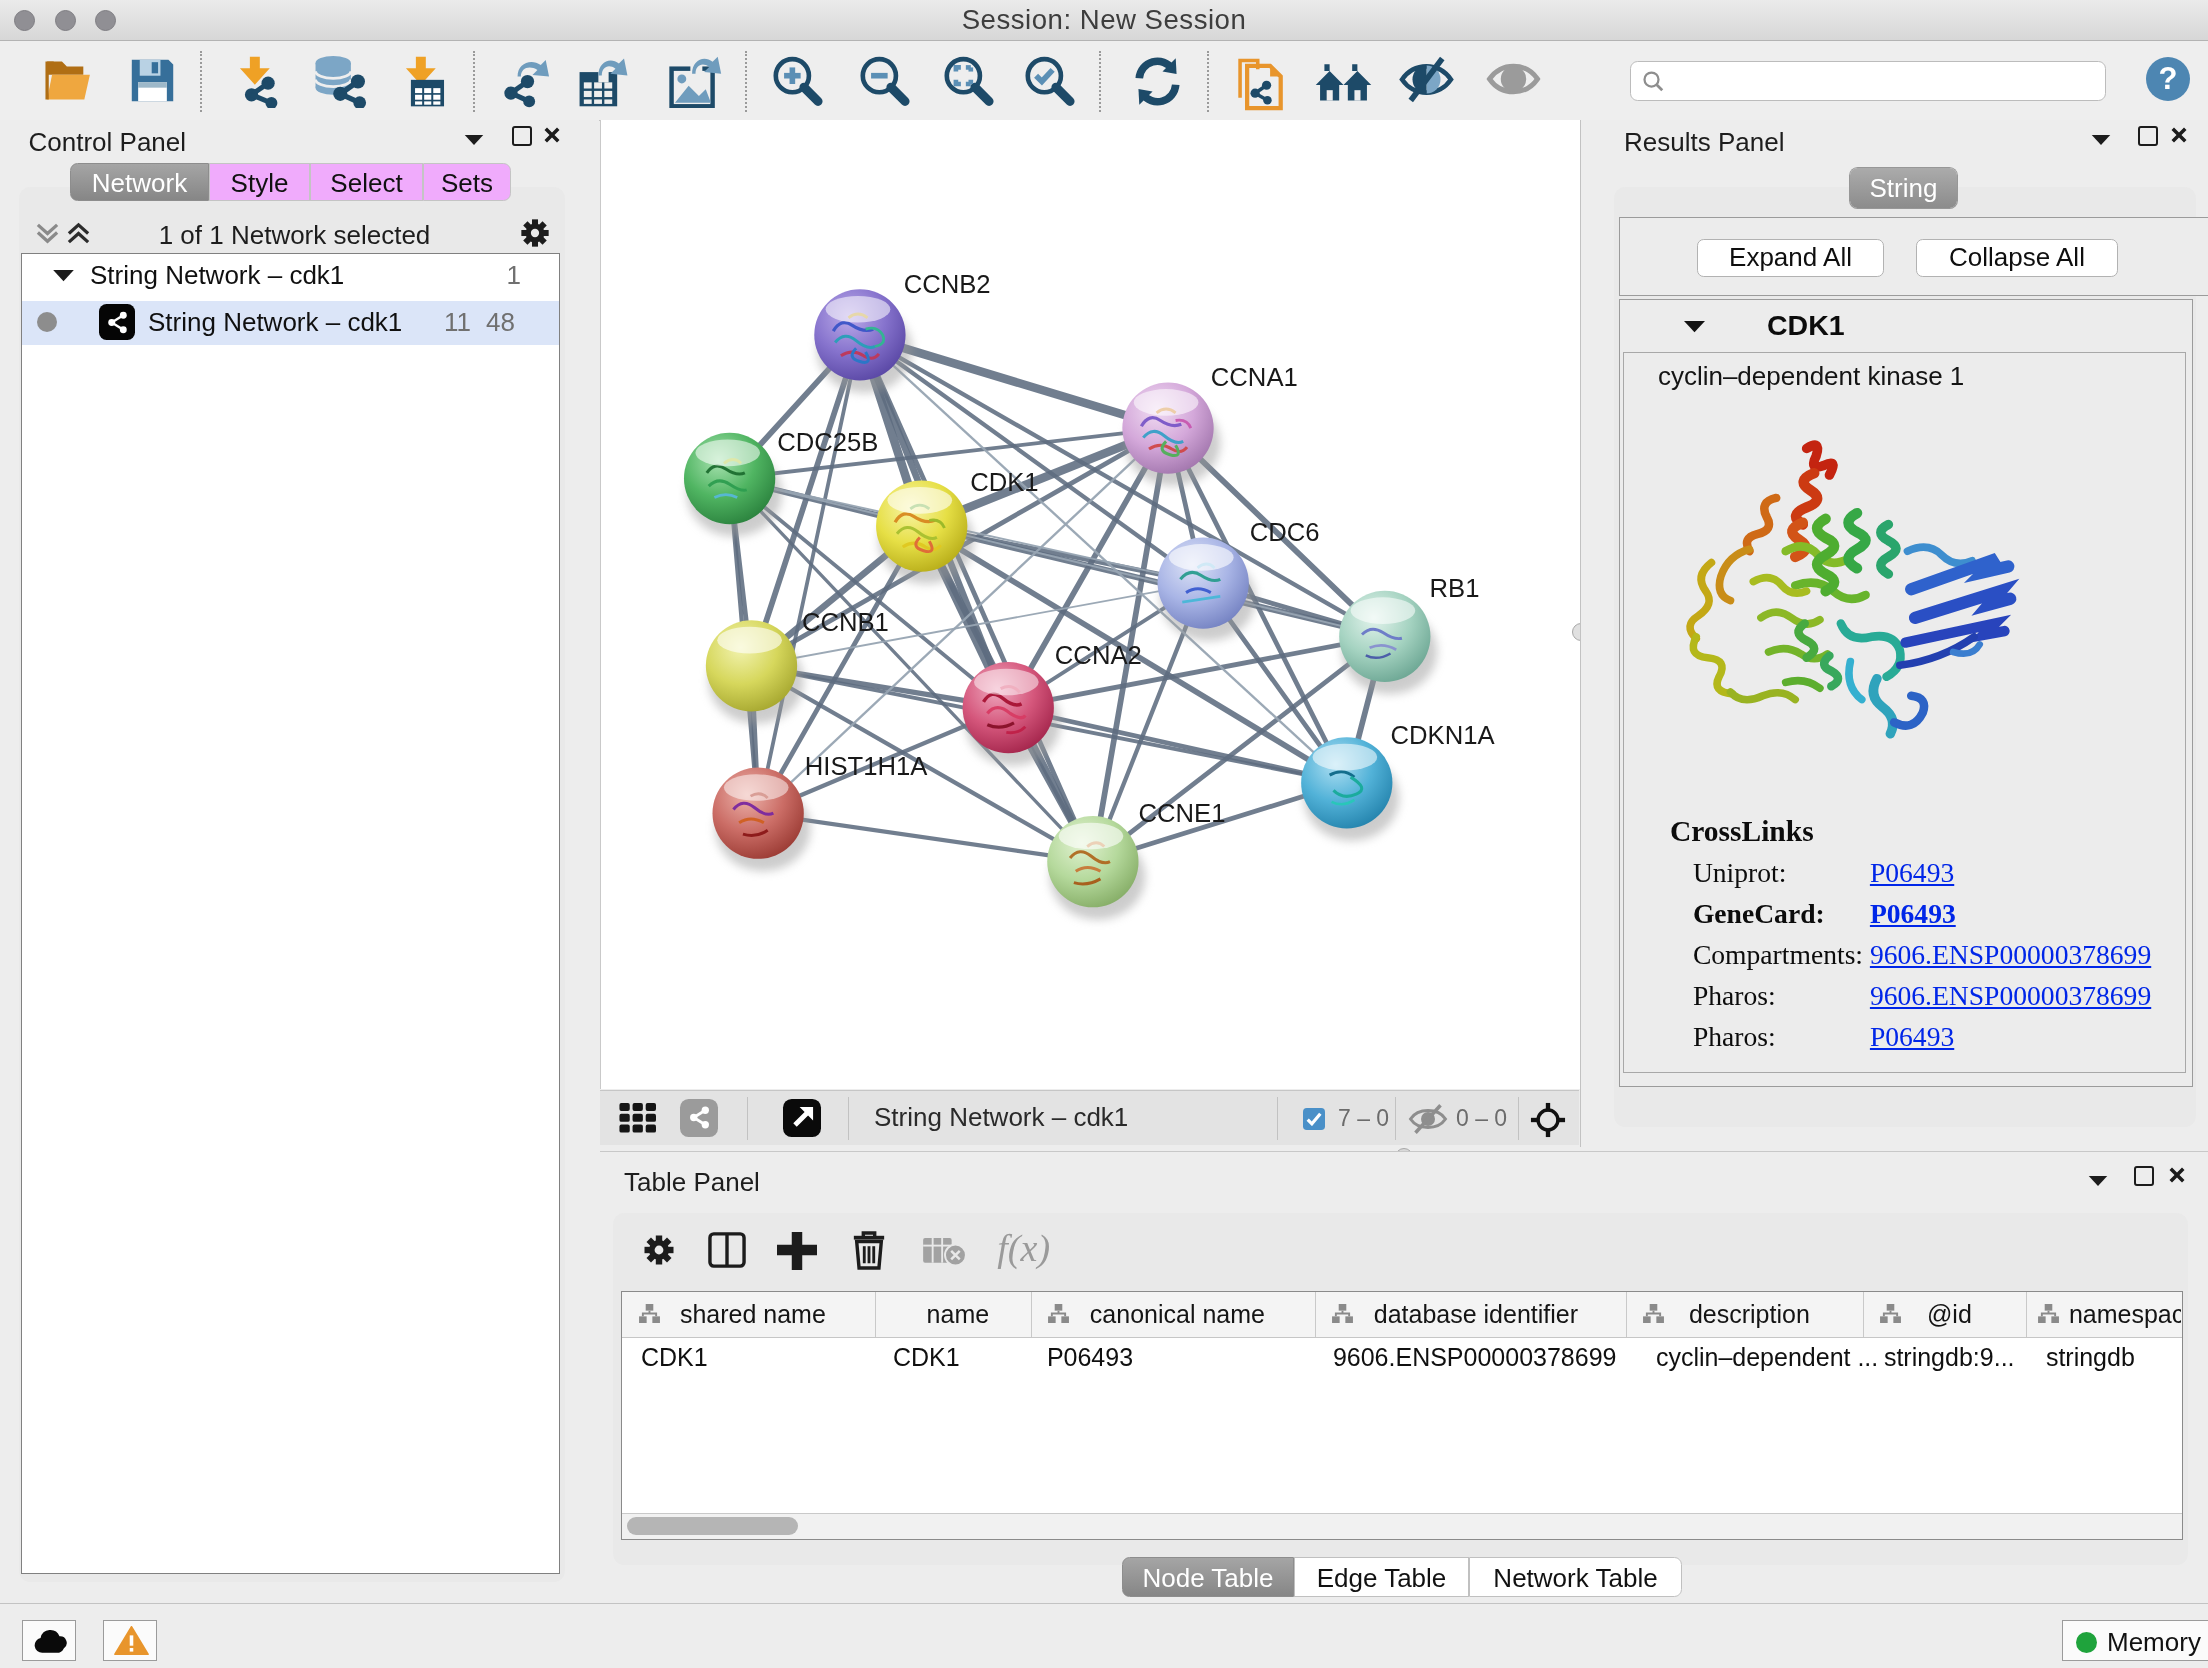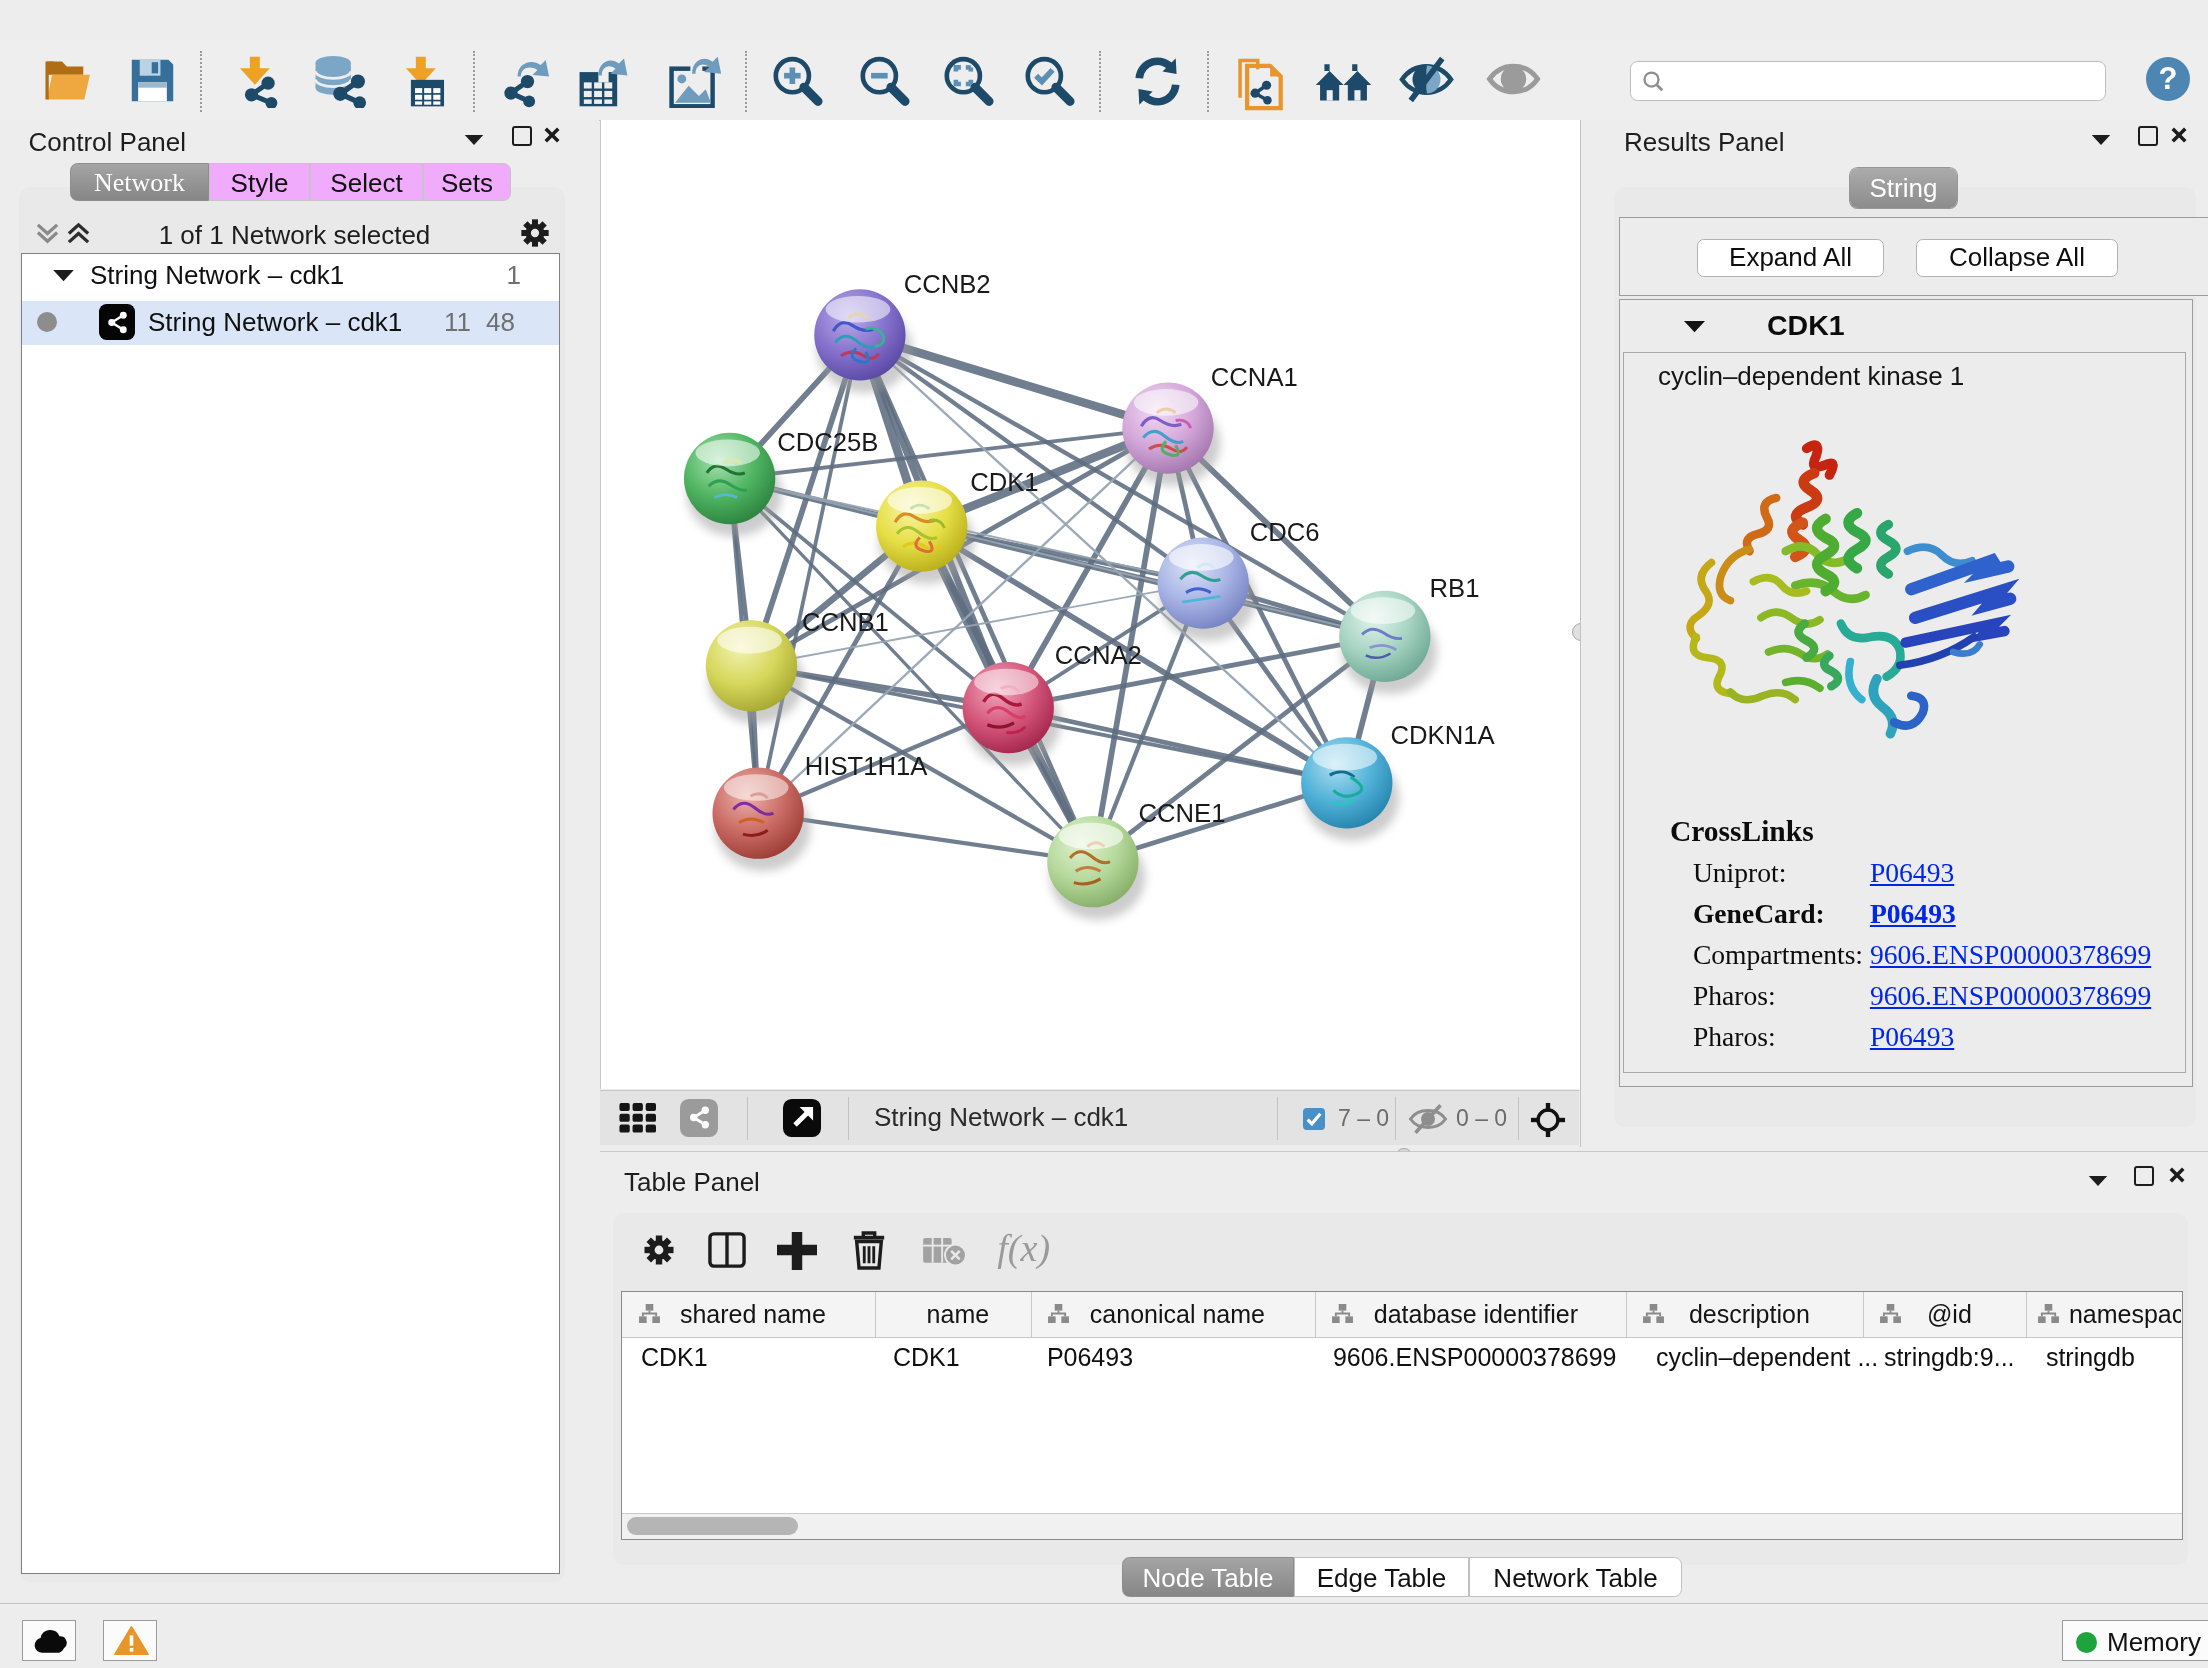--- a/index.html
+++ b/index.html
@@ -45,20 +45,26 @@
   .hti{position:absolute;top:12.4px;width:21px;height:19px;}
   .drow{font-size:25px;color:#101010;}
   .ttab{top:405px;height:40px;line-height:40px;text-align:center;font-size:26px;background:#ffffff;
         border:1px solid #c0c0c0;box-sizing:border-box;color:#111;}
   .tsel{background:linear-gradient(#a5a5a5,#868686);color:#ffffff;border:1px solid #8d8d8d;}
   .sbtn{top:16px;height:41px;background:#fbfbfb;border:1.9px solid #9b9b9b;box-sizing:border-box;}
 </style>
 </head>
 <body>
 <div id="root">
+  <div id="titlebar">
+    <div class="tl" style="left:14.3px;"></div>
+    <div class="tl" style="left:55px;"></div>
+    <div class="tl" style="left:95px;"></div>
+    <div id="title">Session: New Session</div>
+  </div>
   <div id="toolbar">
 
     <svg class="tbi" style="left:42px;" width="53" height="51" viewBox="0 0 32 31">
       <path d="M3 4h9l3 3h10v5H3z" fill="#b06e14"></path>
       <path d="M3 27 L6 12 h23 l-3.4 15z" fill="#efa73f"></path>
       <path d="M3 27 V5 h4" fill="none" stroke="#b06e14" stroke-width="2"></path>
     </svg>
 
     <svg class="tbi" style="left:127px;" width="51" height="51" viewBox="0 0 32 32">
       <path d="M3 3h23l3 3v23H3z" fill="#366f9a"></path>
@@ -254,21 +260,21 @@
   <div id="cpanel">
     <div class="abs ph-title" style="left:28.5px;top:6.7px;">Control Panel</div>
     <svg class="abs" style="left:464px;top:13.3px;" width="20" height="13.3" viewBox="0 0 26 16">
         <path d="M1 2 h24 l-12 13z" fill="#1c1c1c"></path>
       </svg>
     <div class="abs" style="left:512px;top:5.7px;width:20px;height:20px;border:2.9px solid #1c1c1c;border-radius:2.9px;box-sizing:border-box;"></div>
     <svg class="abs" style="left:542px;top:4.8px;" width="20" height="20" viewBox="0 0 24 24">
       <path d="M3 6 L6 3 L12 9 L18 3 L21 6 L15 12 L21 18 L18 21 L12 15 L6 21 L3 18 L9 12z" fill="#1c1c1c"></path>
     </svg>
     <div id="cp-box"></div>
-    <div class="tab tabsel" style="left:70px;width:139px;border-radius:7.6px 0 0 7.6px;font-family:Liberation Serif, serif;">Network</div>
+    <div class="tab tabsel" style="left:70px;width:139px;border-radius:7.6px 0 0 7.6px;">Network</div>
     <div class="tab" style="left:209px;width:101px;">Style</div>
     <div class="tab" style="left:310px;width:113px;">Select</div>
     <div class="tab" style="left:423px;width:88px;border-radius:0 7.6px 7.6px 0;">Sets</div>
 
     <svg class="abs" style="left:34px;top:101px;" width="27" height="25" viewBox="0 0 28 26">
       <g fill="none" stroke="#8a8a8a" stroke-width="3.4">
           <path d="M4 4 l10 9 10-9"></path>
           <path d="M4 12 l10 9 10-9"></path>
         </g>
     </svg>

